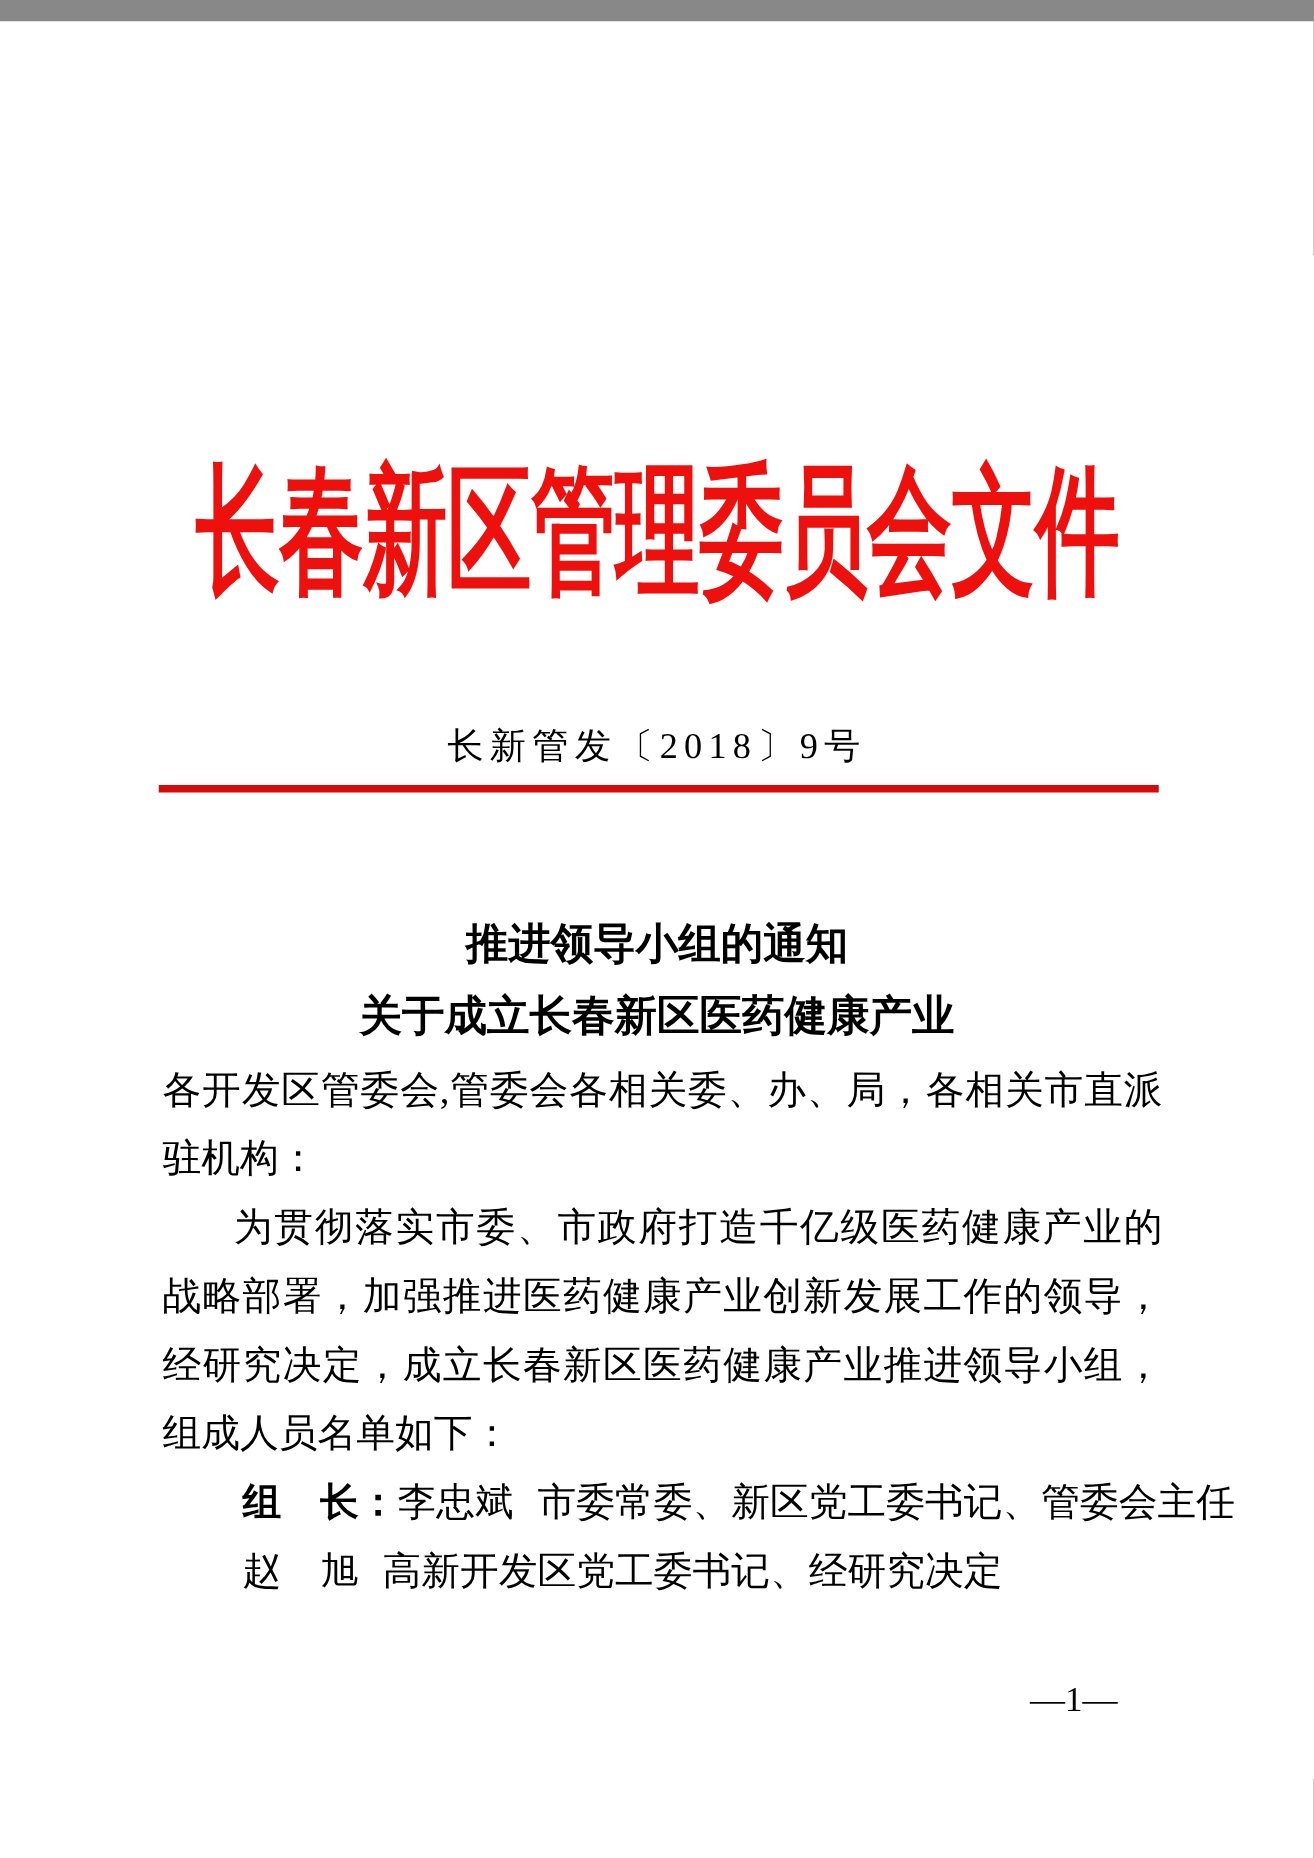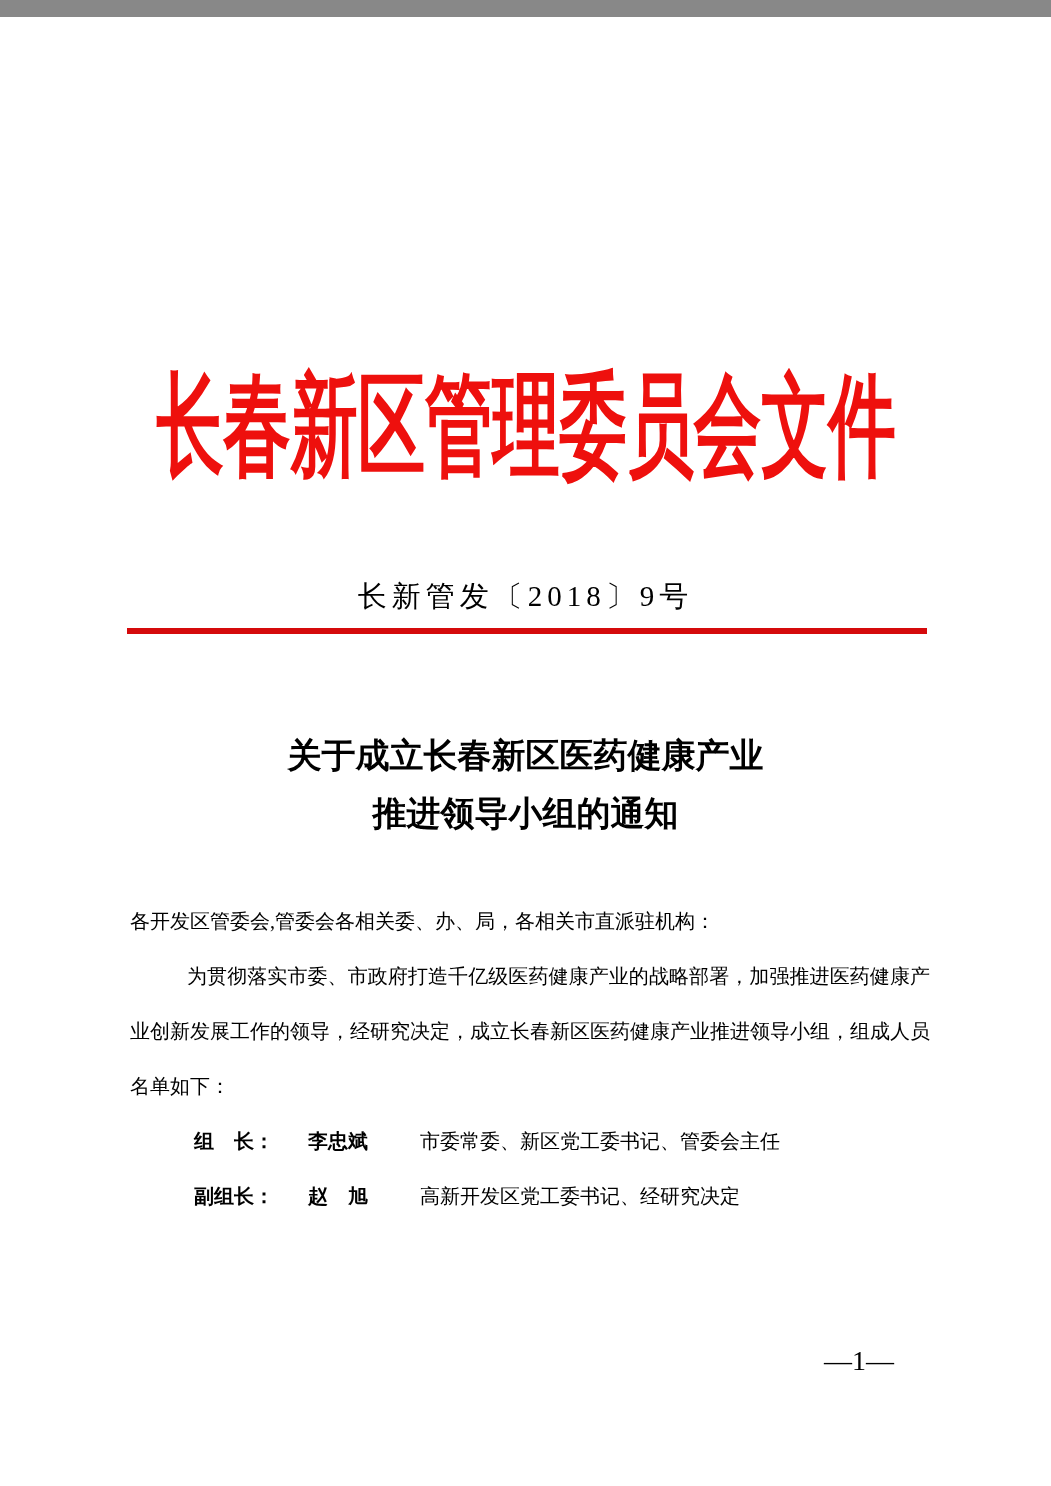--- a/index.html
+++ b/index.html
@@ -66,24 +66,24 @@
     width: 100%;
     text-align: center;
     font-weight: bold;
     font-size: 34px;
     line-height: 58px;
   }
 
   
   .body-block {
     position: absolute;
-    top: 877px;
+    top: 827px;
     left: 130px;
     width: 800px;
-    font-size: 20px;
+    font-size: 31px;
     line-height: 55px;
     line-break: strict;
   }
   .salutation {
     text-align: justify;
   }
   .para {
     text-align: justify;
     text-indent: 57px;
     font-family: Liberation Serif, serif;
@@ -94,21 +94,20 @@
     display: flex;
     padding-left: 64px;
     white-space: nowrap;
   }
   .role-label {
     flex: 0 0 114px;
     font-weight: bold;
   }
   .role-name {
     flex: 0 0 112px;
-    font-weight: bold;
   }
   .role-title {
     flex: 1;
   }
 
   
   .page-num {
     position: absolute;
     top: 1330px;
     left: 130px;
@@ -126,36 +125,35 @@
 
   <div class="org-title-wrap">
     <div class="org-title">长春新区管理委员会文件</div>
   </div>
 
   <div class="doc-number">长新管发〔2018〕9号</div>
 
   <div class="red-rule"></div>
 
   <div class="doc-title">
+    <div>推进领导小组的通知</div>
     <div>关于成立长春新区医药健康产业</div>
-    <div>推进领导小组的通知</div>
   </div>
 
   <div class="body-block">
     <div class="salutation">各开发区管委会,管委会各相关委、办、局，各相关市直派驻机构：</div>
     <div class="para">为贯彻落实市委、市政府打造千亿级医药健康产业的战略部署，加强推进医药健康产业创新发展工作的领导，经研究决定，成立长春新区医药健康产业推进领导小组，组成人员名单如下：</div>
 
     <div>
       <div class="role-row">
         <span class="role-label">组　长：</span>
         <span class="role-name">李忠斌</span>
         <span class="role-title">市委常委、新区党工委书记、管委会主任</span>
       </div>
       <div class="role-row">
-        <span class="role-label">副组长：</span>
         <span class="role-name">赵　旭</span>
         <span class="role-title">高新开发区党工委书记、经研究决定</span>
       </div>
     </div>
   </div>
 
   <div class="page-num">—1—</div>
 
 </div>
 

